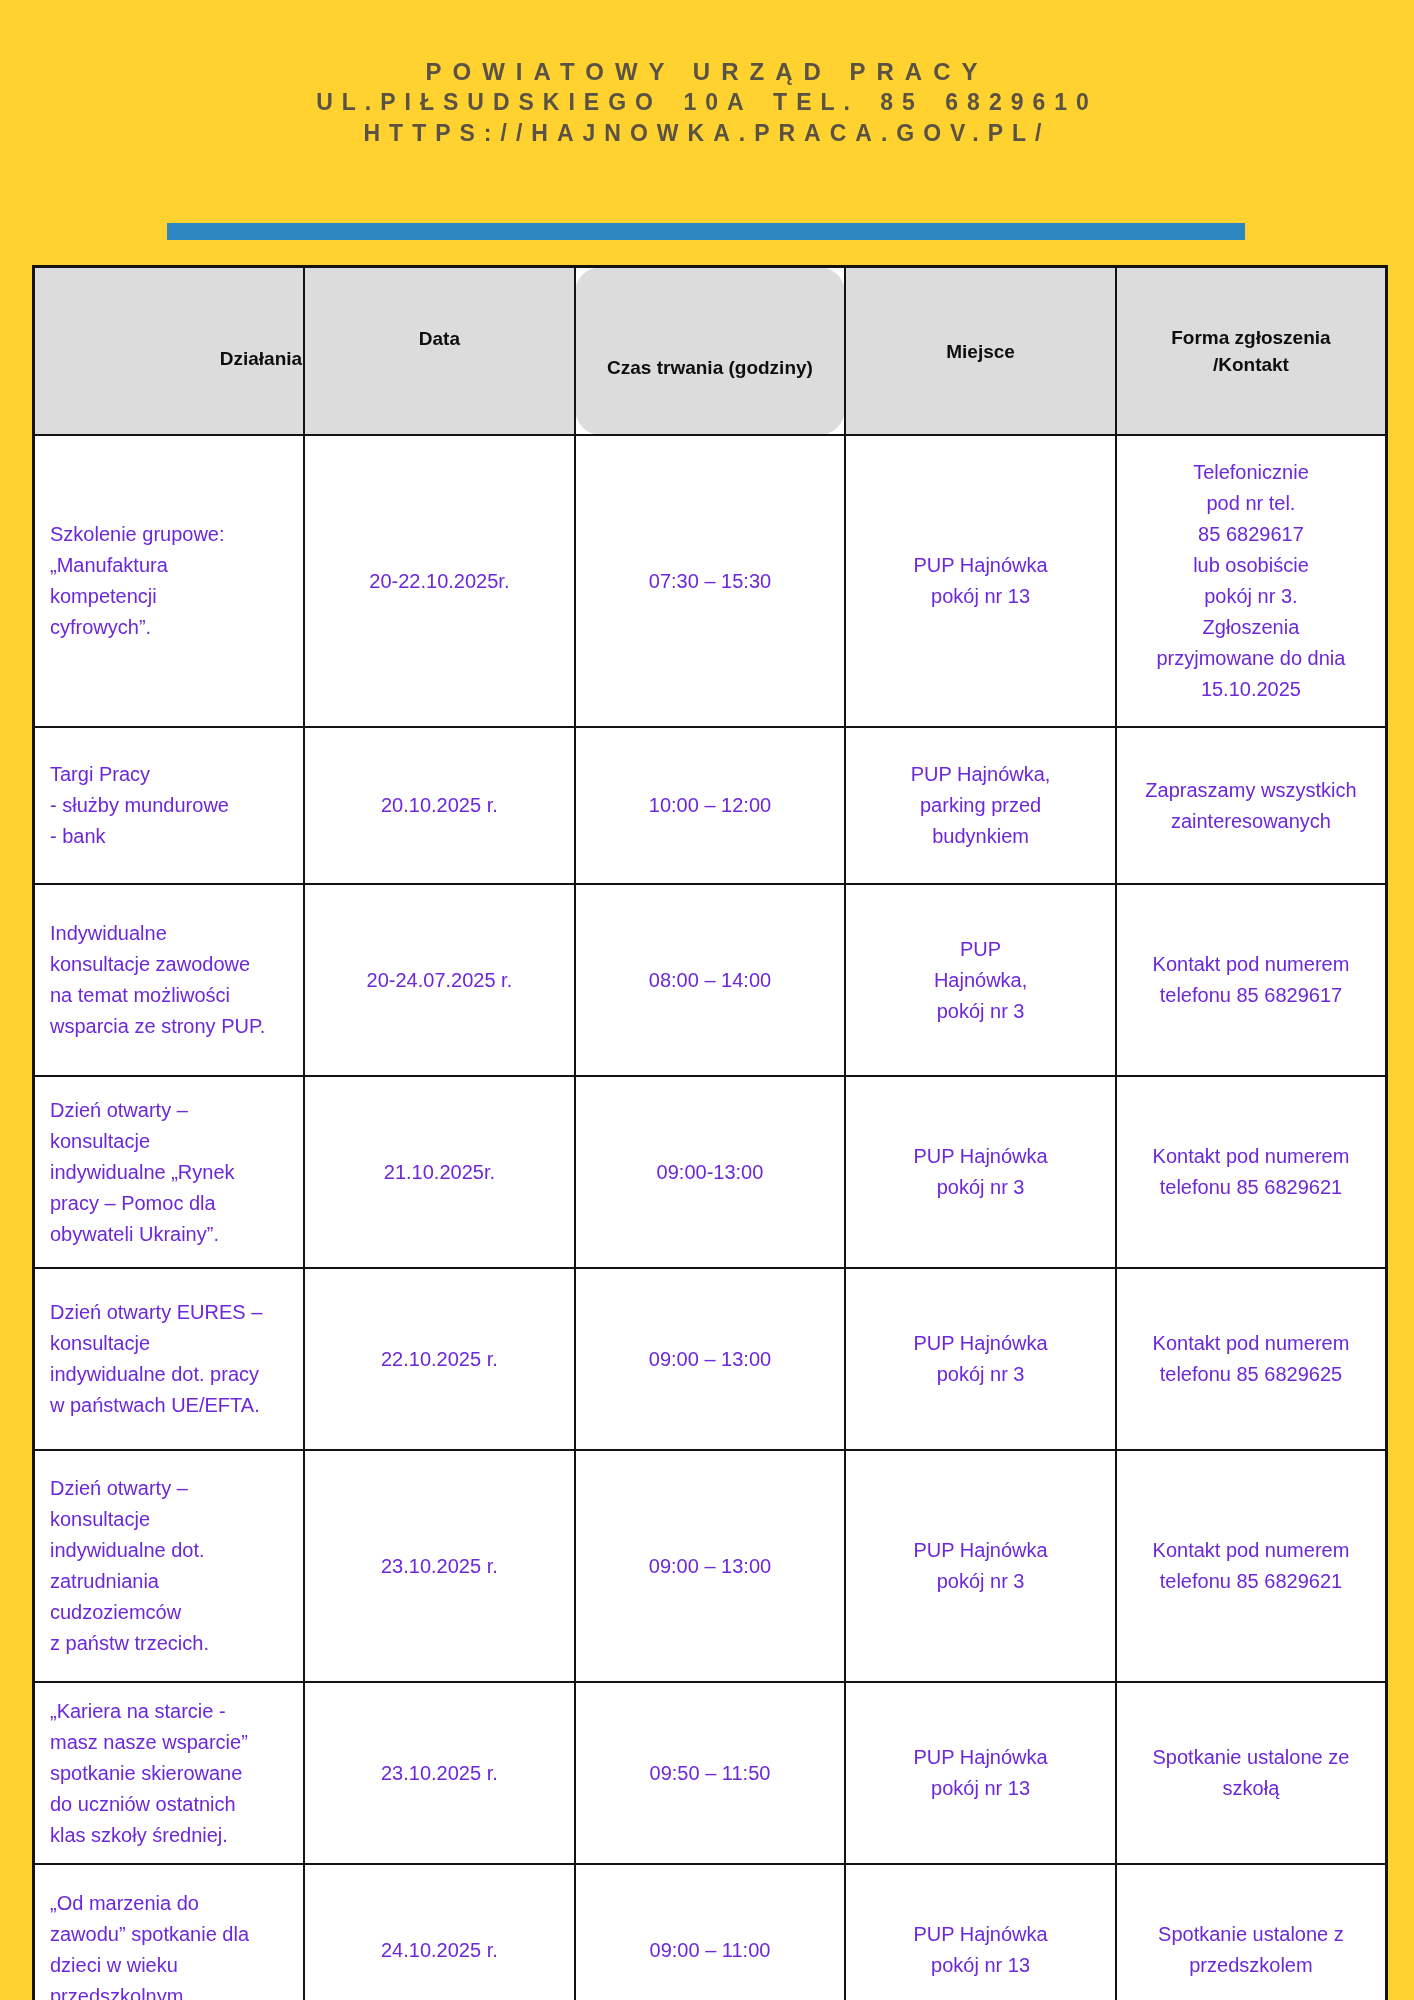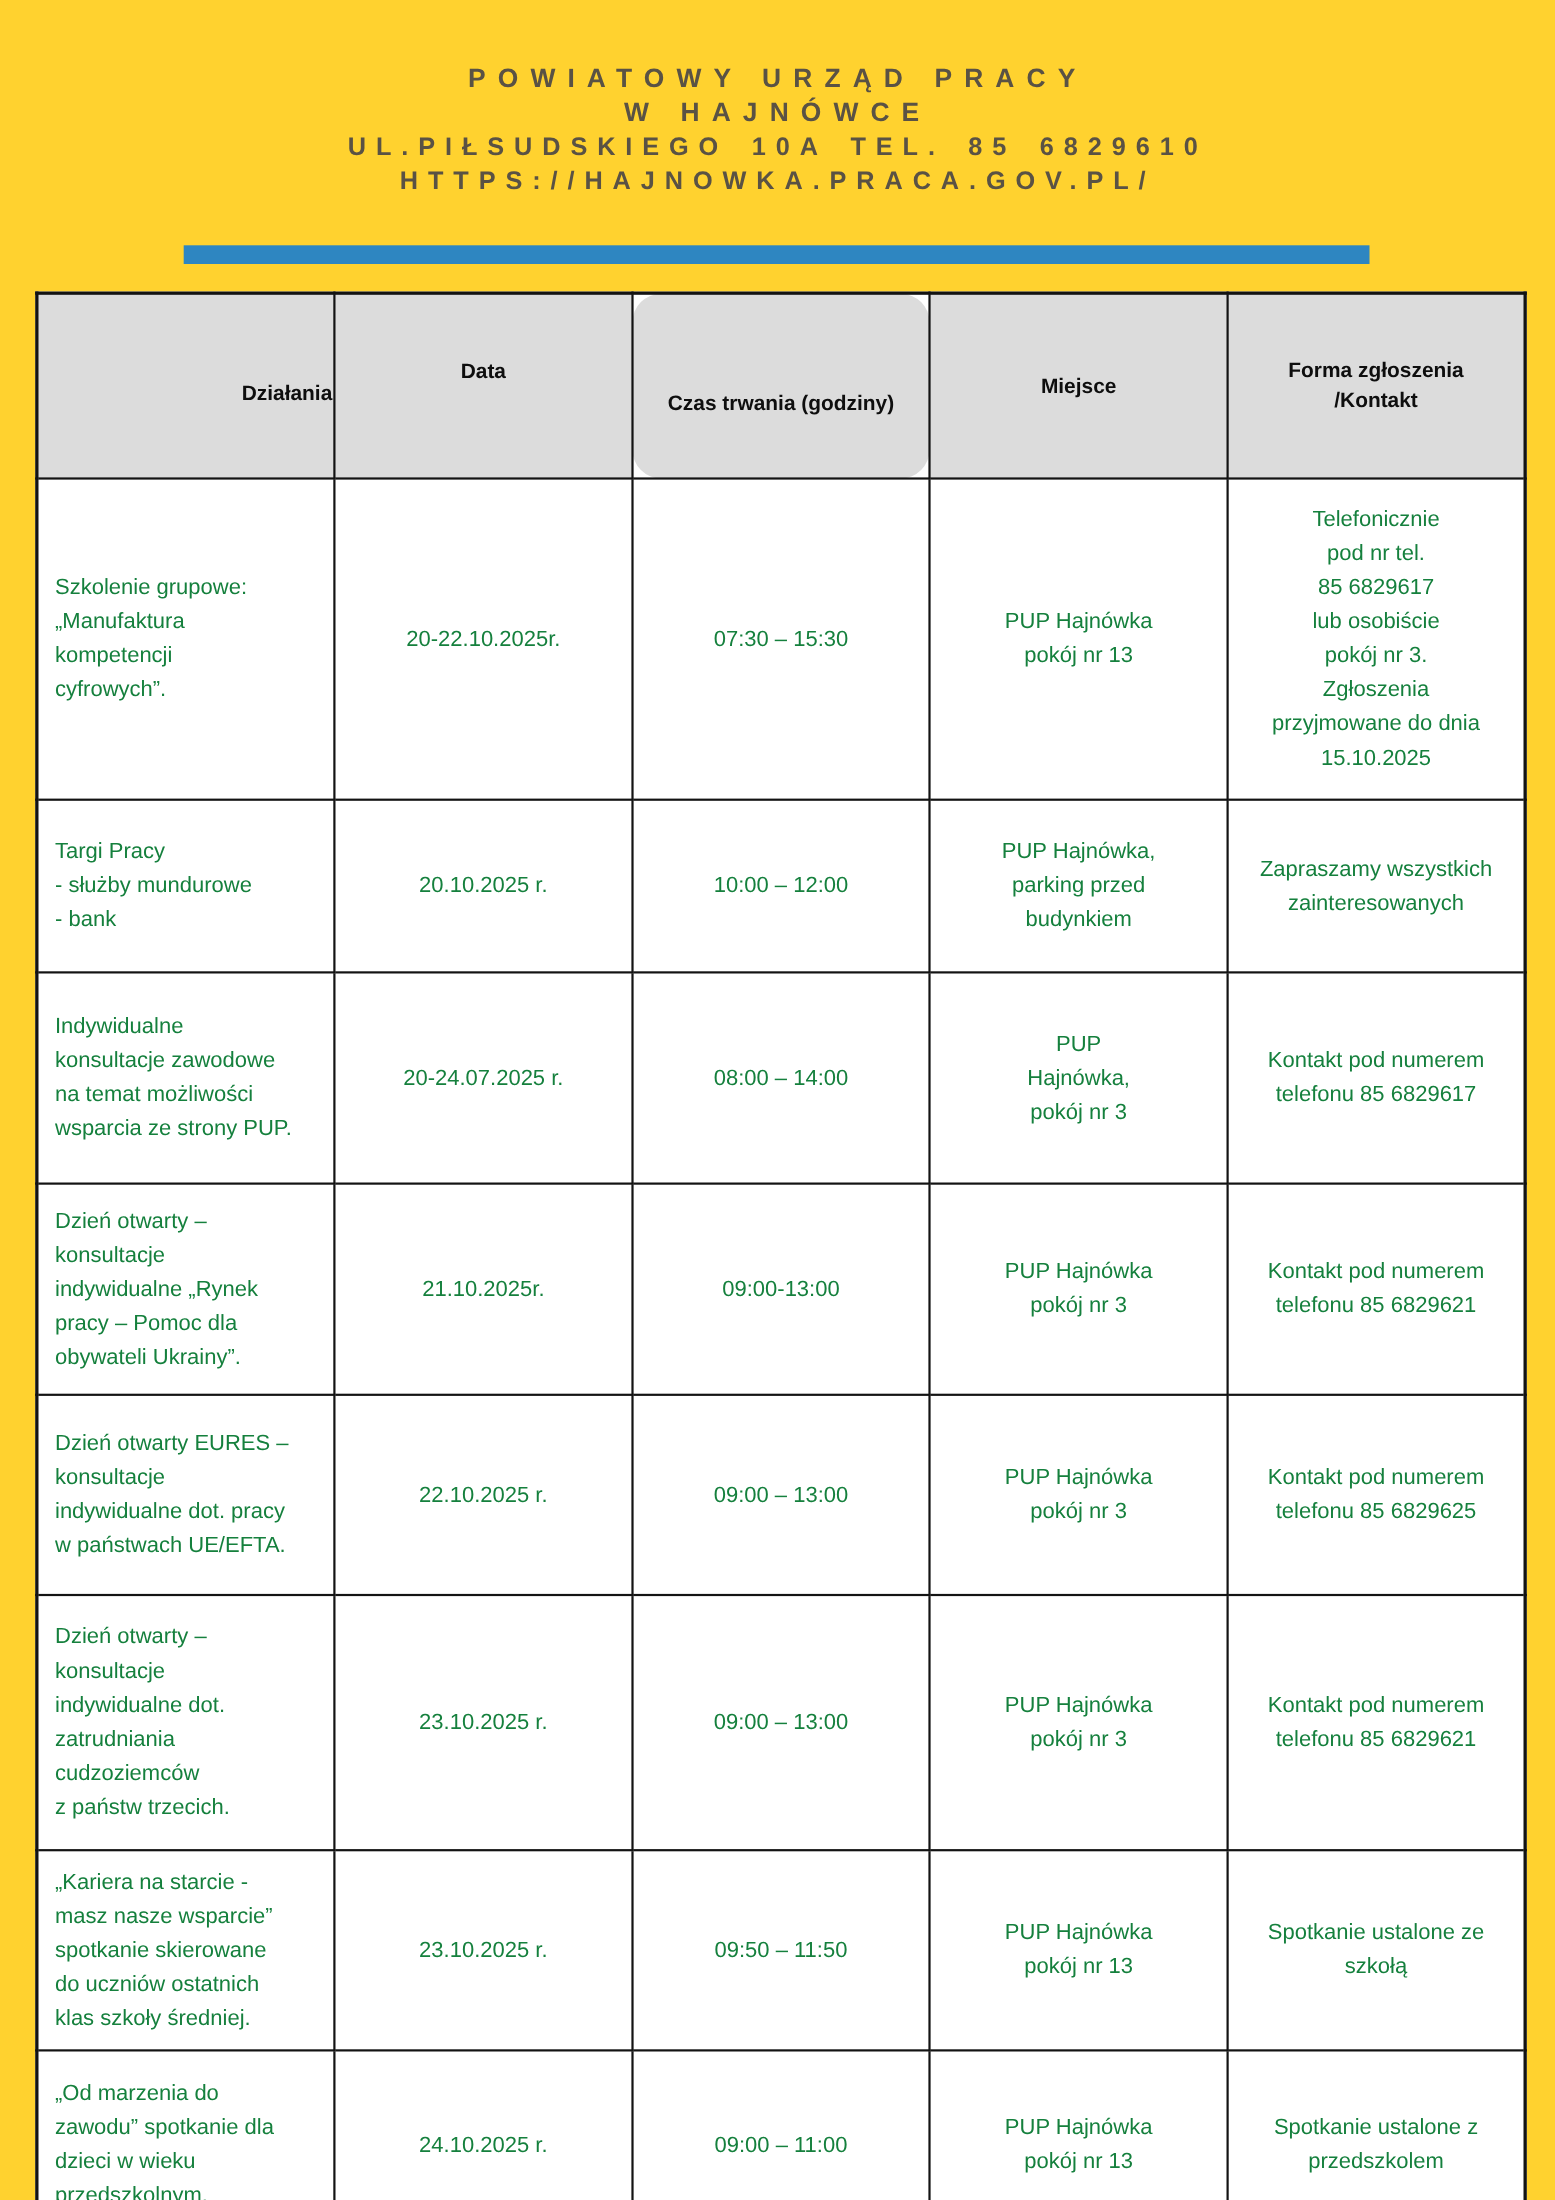--- a/index.html
+++ b/index.html
@@ -34,21 +34,21 @@
     border-collapse:collapse;
     table-layout:fixed;
     background:#ffffff;
     border:3px solid var(--border, #131313);
   }
   table.schedule col { width:20%; }
   th, td {
     border:2px solid var(--border, #131313);
     vertical-align:middle;
     white-space:pre-line;
-    color:#15803d;
+    color:#6d28d9;
   }
   th {
     background: var(--th-bg, #dcdcdc);
     font-size:19px; font-weight:bold;
     height:131px;
     text-align:center;
     line-height:27px;
     color:#0e0e0e;
   }
   th.col-dzialania { text-align:right; padding-left:14px; padding-top:16px; }
@@ -71,21 +71,20 @@
   tr.r6 td { height:168px; }
   tr.r7 td { height:158px; }
 </style>
 </head>
 <body>
 
 <div class="page">
 
   <div class="header">
     <div class="h-line h-line1">POWIATOWY URZĄD PRACY</div>
-    <div class="h-line h-line2">W HAJNÓWCE</div>
     <div class="h-line h-line3">UL.PIŁSUDSKIEGO 10A TEL. 85 6829610</div>
     <div class="h-line h-line4">HTTPS://HAJNOWKA.PRACA.GOV.PL/</div>
   </div>
 
   <div class="divider"></div>
 
   <div class="table-wrap">
     <table class="schedule">
       <colgroup>
         <col>

